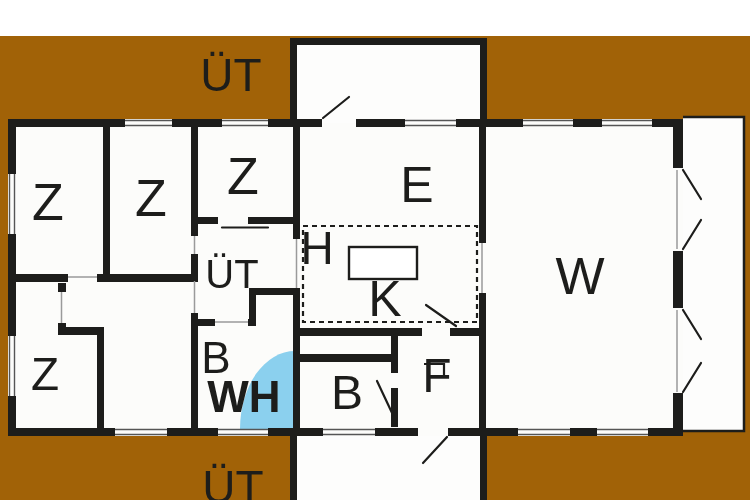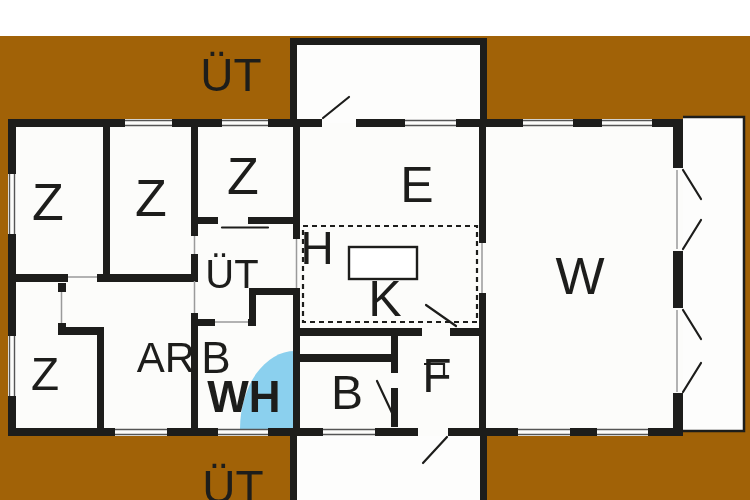--- a/index.html
+++ b/index.html
@@ -171,20 +171,19 @@
 
   <div class="lbl" style="left:231px;top:39px;font-size:46px;">ÜT</div>
   <div class="lbl" style="left:48px;top:166px;font-size:52px;">Z</div>
   <div class="lbl" style="left:151px;top:162px;font-size:52px;">Z</div>
   <div class="lbl" style="left:243px;top:140px;font-size:52px;">Z</div>
   <div class="lbl" style="left:417px;top:149px;font-size:50px;">E</div>
   <div class="lbl" style="left:580px;top:240px;font-size:52px;">W</div>
   <div class="lbl" style="left:317px;top:212px;font-size:46px;">H</div>
   <div class="lbl" style="left:385px;top:263px;font-size:50px;">K</div>
   <div class="lbl" style="left:232px;top:238px;font-size:40px;">ÜT</div>
-  <div class="lbl" style="left:166px;top:322px;font-size:42px;">AR</div>
   <div class="lbl" style="left:216px;top:322px;font-size:44px;">B</div>
   <div class="lbl" style="left:244px;top:361px;font-size:44px;font-weight:bold;">WH</div>
   <div class="lbl" style="left:347px;top:357px;font-size:48px;">B</div>
   <div class="lbl" style="left:437px;top:340px;font-size:48px;">F</div>
   <div class="lbl" style="left:233px;top:451px;font-size:46px;">ÜT</div>
   <div class="lbl" style="left:45px;top:338px;font-size:46px;">Z</div>
 </div>
 
 </body></html>

